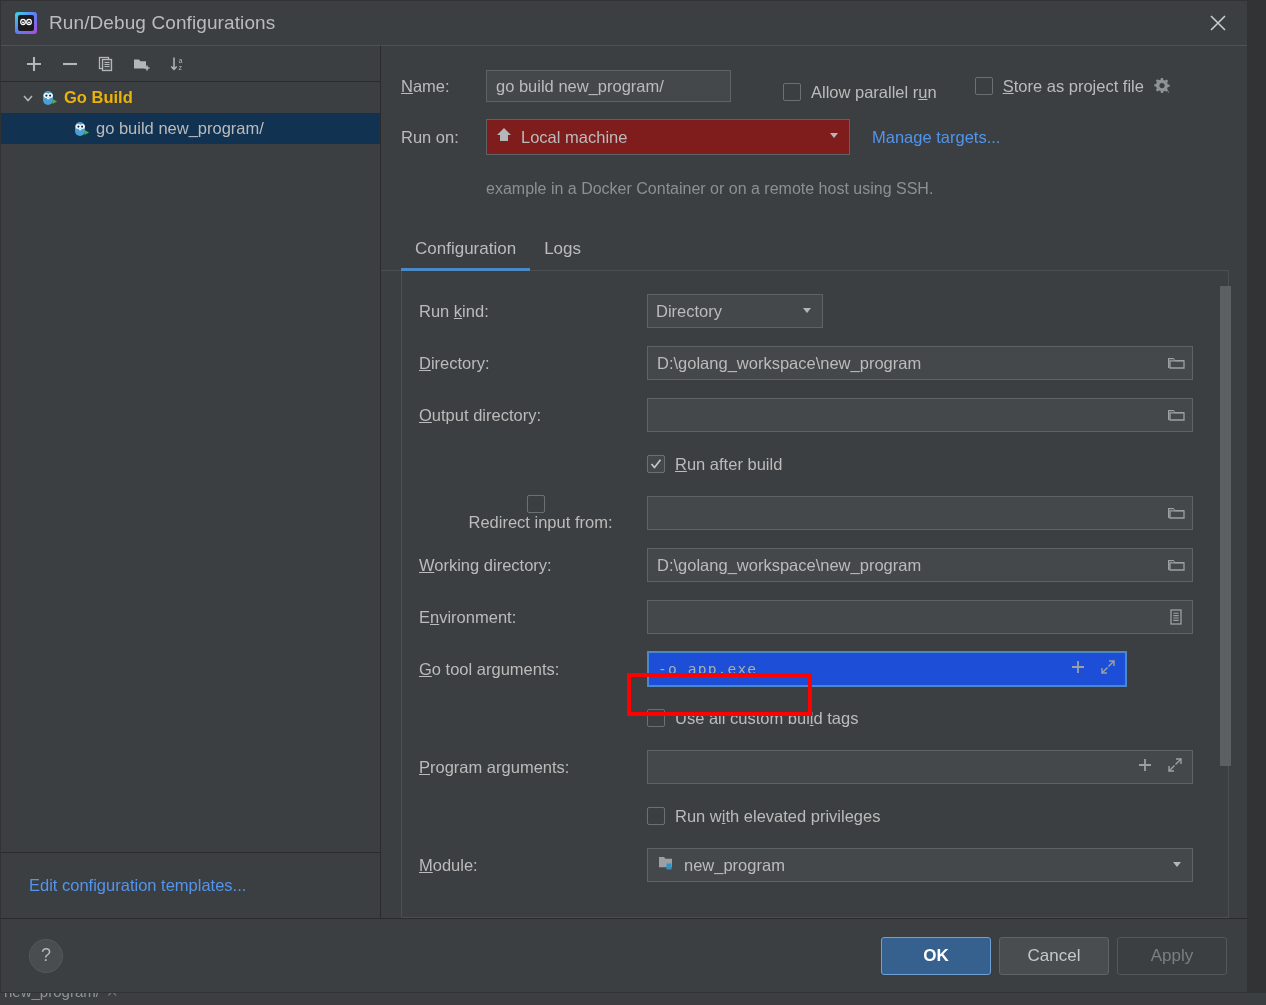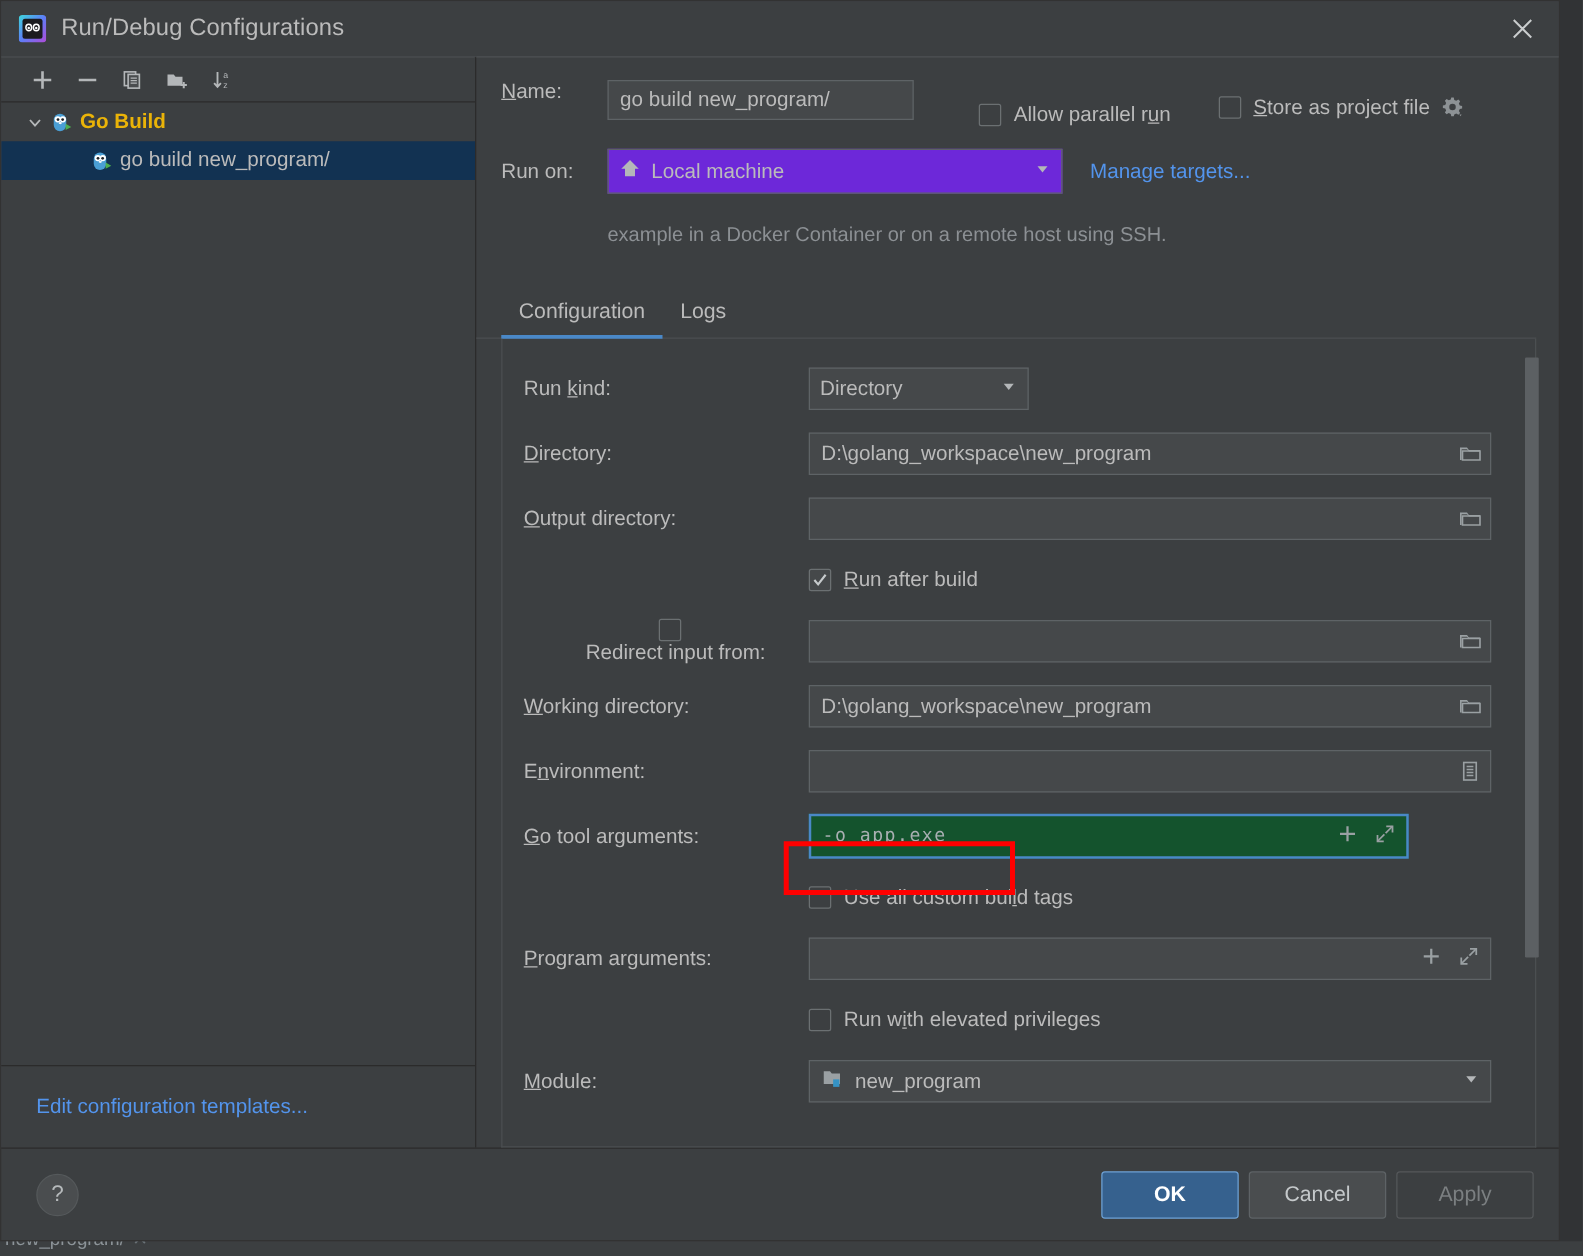--- a/index.html
+++ b/index.html
@@ -82,21 +82,21 @@
 
   
   #right-panel {
     flex: 1 1 auto; position: relative; display: flex; flex-direction: column;
     border-top: 1px solid #4e5254;
     padding: 0 0 0 0; min-width: 0;
   }
 
   
   #top-form { padding: 18px 0 0 0; }
-  .trow { display: flex; padding-left: 20px; }
+  .trow { display: flex; align-items: center; padding-left: 20px; }
   .lbl { color: #bbbbbb; font-size: 16.5px; }
   .mn { text-decoration: underline; }
 
   #name-row { height: 44px; }
   #name-label { width: 85px; flex: 0 0 85px; }
   #name-input {
     width: 245px; height: 32px; background: #45484a; border: 1px solid #5e6366;
     color: #bbbbbb; font-size: 16.5px; padding: 0 9px; outline: none;
     font-family: "Liberation Sans", sans-serif;
   }
@@ -108,21 +108,21 @@
   }
   .cbox.checked { background: #45484a; }
   .cbox svg { display: block; }
   #allow-parallel { margin-left: 52px; margin-top: 12px; }
   #store-project { margin-left: 38px; }
   #gear-wrap { margin-left: 8px; display:flex; align-items:center; cursor:default; }
 
   #runon-row { height: 58px; align-items: center; }
   #runon-label { width: 85px; flex: 0 0 85px; }
   #runon-select {
-    width: 364px; height: 36px; background: #6d28d9; border: 1px solid #5e6366;
+    width: 364px; height: 36px; background: #7f1d1d; border: 1px solid #5e6366;
     display: flex; align-items: center; padding: 0 8px; cursor: default;
     position: relative;
   }
   #runon-select .home-ic { margin-right: 8px; flex: 0 0 18px; }
   #runon-select .val { color: #bbbbbb; font-size: 16.5px; flex: 1 1 auto; }
   #runon-select .arrow { margin-left: auto; }
   #manage-targets { color: #5394ec; font-size: 16.5px; margin-left: 22px; cursor: default; }
 
   #hint-text {
     color: #8c9094; font-size: 16px; line-height: 25px;
@@ -177,21 +177,21 @@
   
   .cbrow { display: flex; align-items: center; height: 46px; padding-left: 245px; }
   .cbrow .cbox-wrap { cursor: default; }
   .cbrow .lbl { font-size: 16.5px; }
 
   
   #redirect-row .flbl { display: flex; align-items: center; padding-left: 15px; flex-direction: column; }
 
   
   #gotool-field {
-    border: 2px solid #4a88c7; background: #14532d; height: 36px;
+    border: 2px solid #4a88c7; background: #1d4ed8; height: 36px;
     display: flex; align-items: center; padding: 0 8px 0 9px; width: 480px;
     cursor: text;
   }
   #gotool-text {
     font-family: "DejaVu Sans Mono", monospace; font-size: 14.5px;
     color: #a9afb2; letter-spacing: 1.2px; flex: 1 1 auto; white-space: nowrap;
   }
   #gotool-field .acts, #progargs-field .acts { margin-left: auto; display: flex; align-items: center; gap: 12px; }
   #progargs-field {
     border: 1px solid #5e6366; background: #45484a; height: 34px;

